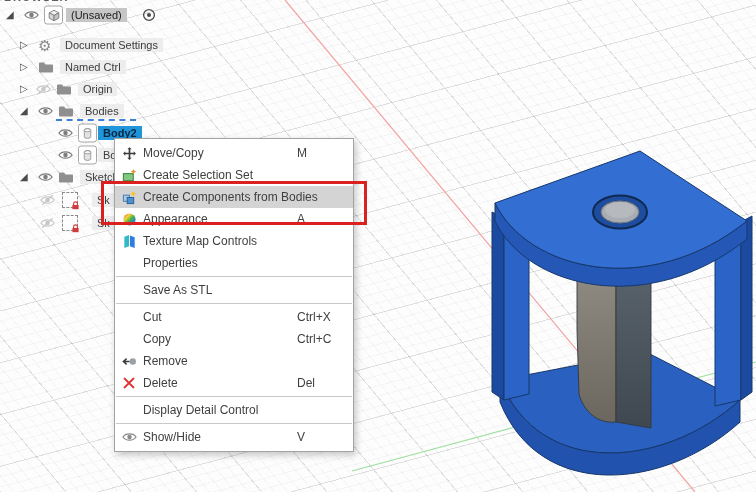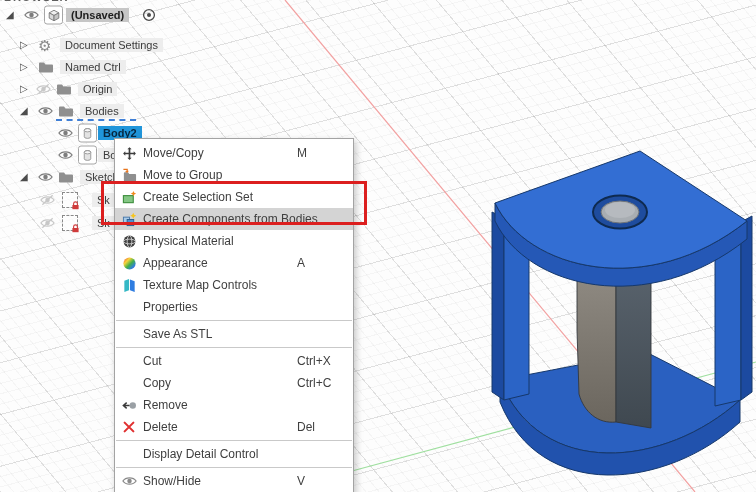--- a/index.html
+++ b/index.html
@@ -15,21 +15,21 @@
   }
   
   #vp{position:absolute;left:0;top:0;z-index:1;}
   
   .browser-sliver{position:absolute;left:0;top:0;height:6px;width:140px;overflow:hidden;z-index:2;}
   .browser-sliver span{display:block;margin-top:-9px;padding-left:4px;font-size:11px;font-weight:bold;letter-spacing:1px;color:#5f5f5f;}
   .trow{position:absolute;left:0;height:20px;z-index:2;}
   .tel{position:absolute;top:50%;transform:translateY(-50%);display:flex;align-items:center;}
   .tri{font-size:10px;color:#4c4c4c;line-height:1;}
   .tlabel{font-size:11px;color:#3b3b3b;background:#ededed;padding:1px 5px;white-space:nowrap;}
-  .tlabel.unsaved{background:#c6c6c6;color:#202020;font-weight:bold;}
+  .tlabel.unsaved{background:#c6c6c6;color:#202020;font-weight:normal;}
   .tlabel.selected{background:#2095da;color:#06263f;font-weight:bold;}
   .iconbox{width:17px;height:17px;background:#fff;border:1px solid #a6a6a6;border-radius:3px;display:flex;align-items:center;justify-content:center;}
   .sketchbox{width:14px;height:14px;border:1px dashed #8a8a8a;position:relative;background:rgba(255,255,255,.6);}
   .sketchbox svg{position:absolute;right:-3px;bottom:-3px;}
   .gear{font-size:15px;color:#8a8a8a;line-height:1;}
   .drop-indicator{position:absolute;left:56px;top:119px;width:80px;border-bottom:2px dashed #3f7fd6;z-index:2;}
   
   .menu{position:absolute;left:114px;top:138px;width:238px;background:#ffffff;border:1px solid #a3a3a3;
         box-shadow:2px 3px 7px rgba(0,0,0,.22);padding:3px 0;z-index:5;}
   .mi{position:relative;display:flex;align-items:center;height:22px;padding:0 14px 0 6px;font-size:12px;color:#3f3f3f;cursor:default;}
@@ -248,30 +248,20 @@
   <div class="mi">
     <span class="mic">
       <svg width="15" height="15" viewBox="0 0 16 16">
           <path d="M8 1.2 L10.3 3.5 H8.9 V7.1 H12.5 V5.7 L14.8 8 L12.5 10.3 V8.9 H8.9 V12.5 H10.3 L8 14.8 L5.7 12.5 H7.1 V8.9 H3.5 V10.3 L1.2 8 L3.5 5.7 V7.1 H7.1 V3.5 H5.7 Z" fill="#3c3c3c"></path>
         </svg>
     </span>
     <span class="mil">Move/Copy</span>
     <span class="mis">M</span>
   </div>
 
-  <div class="mi">
-    <span class="mic">
-      <svg width="15" height="15" viewBox="0 0 16 16">
-          <path d="M2 5.5 a1 1 0 0 1 1 -1 h3.4 l1.4 1.8 H14 a1 1 0 0 1 1 1 v6 a1 1 0 0 1 -1 1 H3 a1 1 0 0 1 -1 -1 Z" fill="#8f8f8f"></path>
-          <path d="M1.5 1.5 h4 v3" fill="none" stroke="#e8731a" stroke-width="1.4"></path>
-          <path d="M5.5 4.5 l-1.6 -1.2 M5.5 4.5 l1.2 -1.6" stroke="#e8731a" stroke-width="1.2" fill="none"></path>
-        </svg>
-    </span>
-    <span class="mil">Move to Group</span>
-  </div>
 
   <div class="mi">
     <span class="mic">
       <svg width="15" height="15" viewBox="0 0 16 16">
           <rect x="1.5" y="6" width="10.5" height="7.5" fill="#84c684" stroke="#3e8f3e" stroke-width="1.2"></rect>
           <path d="M12.2 1 l0.9 1.9 1.9 0.9 -1.9 0.9 -0.9 1.9 -0.9 -1.9 -1.9 -0.9 1.9 -0.9 Z" fill="#f08a1d"></path>
         </svg>
     </span>
     <span class="mil">Create Selection Set</span>
   </div>
@@ -280,30 +270,20 @@
     <span class="mic">
       <svg width="15" height="15" viewBox="0 0 16 16">
           <rect x="1.5" y="5.5" width="6.5" height="6.5" fill="#a9cbe9" stroke="#4878a8" stroke-width="1"></rect>
           <rect x="5.5" y="8" width="7" height="6.5" fill="#4a90d2" stroke="#2b5d8f" stroke-width="1"></rect>
           <path d="M12 0.8 l1 2.2 2.2 1 -2.2 1 -1 2.2 -1 -2.2 -2.2 -1 2.2 -1 Z" fill="#f6c51d"></path>
         </svg>
     </span>
     <span class="mil">Create Components from Bodies</span>
   </div>
 
-  <div class="mi">
-    <span class="mic">
-      <svg width="15" height="15" viewBox="0 0 16 16">
-          <circle cx="8" cy="8" r="6.3" fill="#3d3d3d"></circle>
-          <ellipse cx="8" cy="8" rx="6.3" ry="2.5" fill="none" stroke="#cfcfcf" stroke-width="1"></ellipse>
-          <ellipse cx="8" cy="8" rx="2.5" ry="6.3" fill="none" stroke="#cfcfcf" stroke-width="1"></ellipse>
-        </svg>
-    </span>
-    <span class="mil">Physical Material</span>
-  </div>
 
   <div class="mi">
     <span class="mic">
       <svg width="15" height="15" viewBox="0 0 16 16">
           <defs>
             <linearGradient id="rb" x1="0" y1="0" x2="1" y2="1">
               <stop offset="0" stop-color="#e9463f"></stop>
               <stop offset="0.3" stop-color="#f6d33c"></stop>
               <stop offset="0.55" stop-color="#43b049"></stop>
               <stop offset="0.8" stop-color="#2f7de1"></stop>

